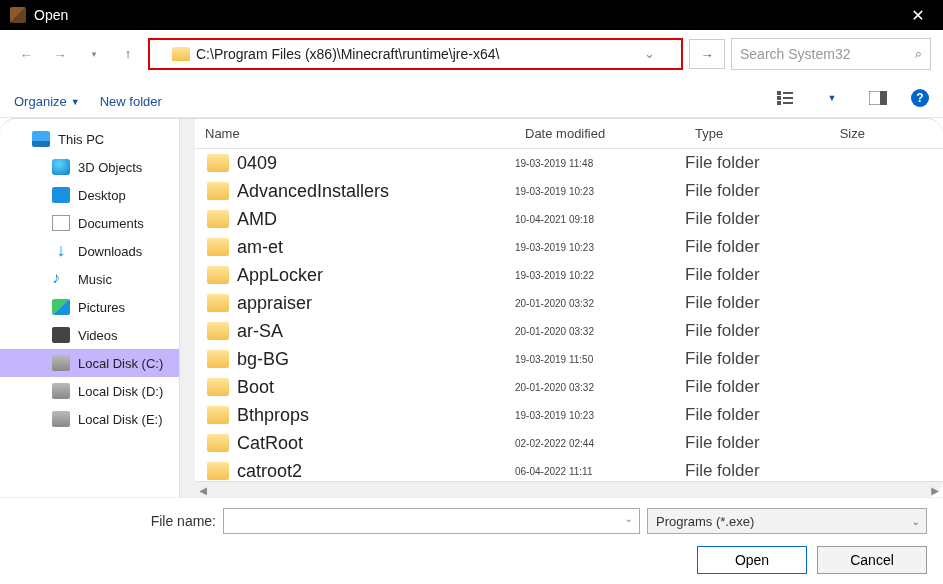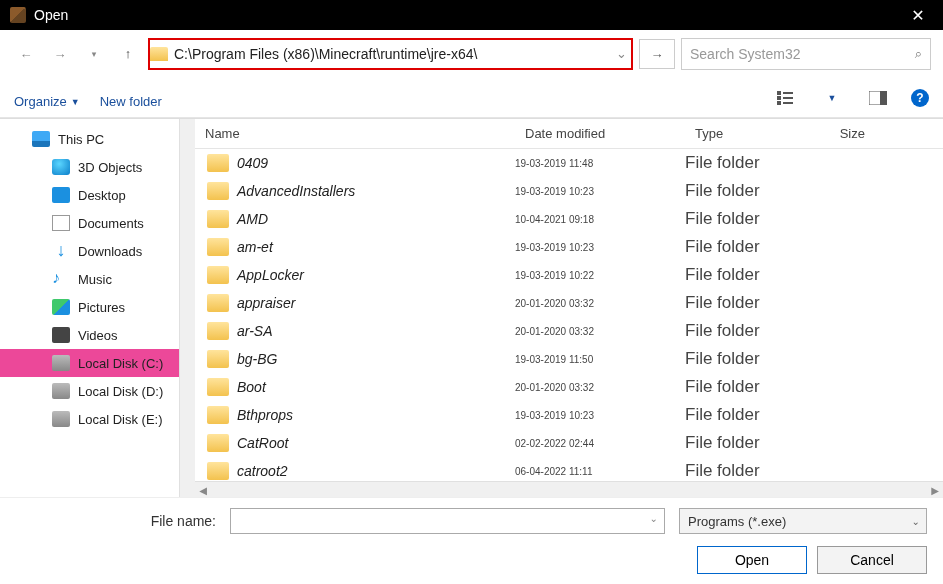--- a/index.html
+++ b/index.html
@@ -6,43 +6,43 @@
 body { background: #fff; width: 943px; height: 584px; overflow: hidden; display: flex; flex-direction: column; }
 
 .titlebar { background: #000; color: #fff; height: 30px; display: flex; align-items: center; padding: 0 10px; }
 .titlebar .title-icon { width: 16px; height: 16px; margin-right: 8px; background: linear-gradient(135deg,#8b5a2b 0 50%,#654321 50% 100%); border-radius: 2px; }
 .titlebar .title-txt { flex: 1; font-size: 14px; }
 .titlebar .close-x { width: 30px; text-align: center; font-size: 16px; cursor: pointer; }
 
 .navbar { height: 48px; display: flex; align-items: center; padding: 6px 12px; gap: 6px; border-bottom: 1px solid transparent; }
 .nav-arrow { width: 28px; height: 28px; display: flex; align-items: center; justify-content: center; color: #888; cursor: pointer; }
 .nav-arrow.enabled { color: #333; }
-.addrbox { flex: 1; border: 2px solid #d00; background: #fff; height: 32px; display: flex; align-items: center; padding: 0 0; gap: 6px; }
+.addrbox { flex: 1; border: 2px solid #d00; background: #fff; height: 32px; display: flex; align-items: center; padding: 0 22px; gap: 6px; }
 .addrbox .folder-ico { width: 18px; height: 14px; background: linear-gradient(#ffe49c,#f3c24e); border-radius: 2px 2px 0 0; position: relative; }
 .addrbox input { border: none; outline: none; flex: 1; font-size: 14px; color: #222; }
 .addrbox .addr-drop { color: #888; cursor: pointer; padding: 0 4px; }
 .refresh-btn { width: 36px; height: 30px; border: 1px solid #ccc; display: flex; align-items: center; justify-content: center; color: #555; cursor: pointer; }
-.searchbox { width: 250px; height: 32px; border: 1px solid #ccc; display: flex; align-items: center; padding: 0 8px; color: #999; }
+.searchbox { width: 200px; height: 32px; border: 1px solid #ccc; display: flex; align-items: center; padding: 0 8px; color: #999; }
 .searchbox .sph { flex: 1; font-size: 14px; }
 .searchbox .sico { font-size: 13px; color: #777; }
 
 .toolbar { height: 40px; display: flex; align-items: center; padding: 0 14px; gap: 20px; border-bottom: 1px solid #e5e5e5; }
 .tool-link { color: #1a4f9c; cursor: pointer; font-size: 14px; display: flex; align-items: center; gap: 4px; margin-top: 8px; }
 .tool-drop { font-size: 9px; color: #1a4f9c; }
 .tool-spacer { flex: 1; }
 .view-btn { width: 26px; height: 24px; display: flex; align-items: center; justify-content: center; color: #555; cursor: pointer; }
 .help-ico { width: 18px; height: 18px; border-radius: 50%; background: #0066cc; color: #fff; display: flex; align-items: center; justify-content: center; font-weight: bold; font-size: 12px; cursor: pointer; }
 
-.main { flex: 1; display: flex; overflow: hidden; border-top: 1px solid #ddd; }
+.main { flex: 1; display: flex; overflow: hidden; border-top: 1px solid #ddd; border-radius: 16px; }
 .sidebar { width: 195px; overflow-y: auto; padding: 6px 0; position: relative; }
 .sidebar::after { content: ""; position: absolute; right: 0; top: 0; bottom: 0; width: 15px; background: #f0f0f0; border-left: 1px solid #e0e0e0; }
 .sidebar .sb-scrollthumb { position: absolute; right: 2px; top: 10px; width: 10px; height: 40px; background: #c0c0c0; border-radius: 2px; }
 .side-item { height: 28px; display: flex; align-items: center; padding-left: 32px; gap: 8px; cursor: pointer; font-size: 14px; color: #222; }
 .side-item.child { padding-left: 52px; }
-.side-item.selected { background: #ec4899; }
+.side-item.selected { background: #c4b5fd; }
 .side-ico { width: 18px; height: 16px; flex-shrink: 0; }
 .ico-pc { background: linear-gradient(180deg,#3fa9f5 0 60%,#1b75bb 60% 100%); border-radius: 2px; }
 .ico-3d { background: radial-gradient(circle at 40% 30%,#5bd6ff,#0b7ec9); border-radius: 3px; }
 .ico-desktop { background: #1b90e0; border-radius: 2px; }
 .ico-doc { background: #fff; border: 1px solid #999; position: relative; }
 .ico-down { color: #1b90e0; font-size: 18px; line-height: 14px; text-align: center; }
 .ico-music { color: #1b90e0; font-size: 16px; line-height: 14px; }
 .ico-pic { background: linear-gradient(135deg,#3fc96c 0 50%,#1b90e0 50% 100%); border-radius: 2px; }
 .ico-vid { background: #444; border-radius: 2px; position: relative; }
 .ico-disk { background: linear-gradient(#bbb,#888); border-radius: 2px; }
@@ -50,35 +50,35 @@
 .filesarea { flex: 1; display: flex; flex-direction: column; overflow: hidden; }
 .file-head { height: 30px; display: flex; align-items: center; border-bottom: 1px solid #e5e5e5; color: #444; font-size: 13px; }
 .file-head .col { padding: 0 10px; }
 .col-name { flex: 0 0 320px; }
 .col-date { flex: 0 0 170px; }
 .col-type { flex: 0 0 140px; }
 .col-size { flex: 0 0 50px; text-align: right; }
 .file-list { flex: 1; overflow-y: auto; }
 .file-row { height: 28px; display: flex; align-items: center; cursor: pointer; }
 .file-row .fico { width: 22px; height: 18px; margin-left: 12px; margin-right: 8px; background: linear-gradient(#ffe49c,#f3c24e); border-radius: 2px; flex-shrink: 0; }
-.file-row .fname { flex: 0 0 278px; font-size: 14px; color: #222; font-style: italic; }
+.file-row .fname { flex: 0 0 278px; font-size: 18px; color: #222; }
 .file-row .fdate { flex: 0 0 170px; color: #444; font-size: 10px; }
 .file-row .ftype { flex: 0 0 140px; color: #444; font-size: 17px; }
 
 .hscroll { height: 16px; background: #f0f0f0; border-top: 1px solid #e0e0e0; position: relative; }
 .hscroll .harrow { position: absolute; top: 0; width: 16px; height: 16px; display: flex; align-items: center; justify-content: center; color: #888; font-size: 10px; cursor: pointer; }
 .hscroll .harrow.l { left: 0; }
 .hscroll .harrow.r { right: 0; }
 
 .footer { padding: 10px 16px; background: #fff; border-top: 1px solid #eee; }
-.fn-row { display: flex; align-items: center; gap: 14px; margin-bottom: 12px; }
+.fn-row { display: flex; align-items: center; gap: 7px; margin-bottom: 12px; }
 .fn-label { width: 200px; text-align: right; font-size: 14px; color: #333; }
 .fn-input { flex: 1; height: 26px; border: 1px solid #aaa; padding: 0 6px; background: #fff; position: relative; }
 .fn-input .fn-drop { position: absolute; right: 6px; top: 4px; color: #888; font-size: 10px; cursor: pointer; }
-.filter-sel { width: 248px; height: 26px; border: 1px solid #aaa; background: #f3f3f3; display: flex; align-items: center; padding: 0 8px; font-size: 14px; color: #333; position: relative; cursor: pointer; }
+.filter-sel { width: 280px; height: 26px; border: 1px solid #aaa; background: #f3f3f3; display: flex; align-items: center; padding: 0 8px; font-size: 14px; color: #333; position: relative; cursor: pointer; }
 .filter-sel .fs-drop { position: absolute; right: 6px; font-size: 10px; color: #666; }
 .btn-row { display: flex; justify-content: flex-end; gap: 10px; }
 .dlg-btn { width: 110px; height: 28px; border: 1px solid #999; background: #f3f3f3; cursor: pointer; font-size: 14px; display: flex; align-items: center; justify-content: center; }
 .dlg-btn.primary { border: 1.5px solid #0066cc; background: #fff; }
 </style>
 </head>
 <body>
 
 <div class="titlebar">
   <div class="title-icon"></div>

